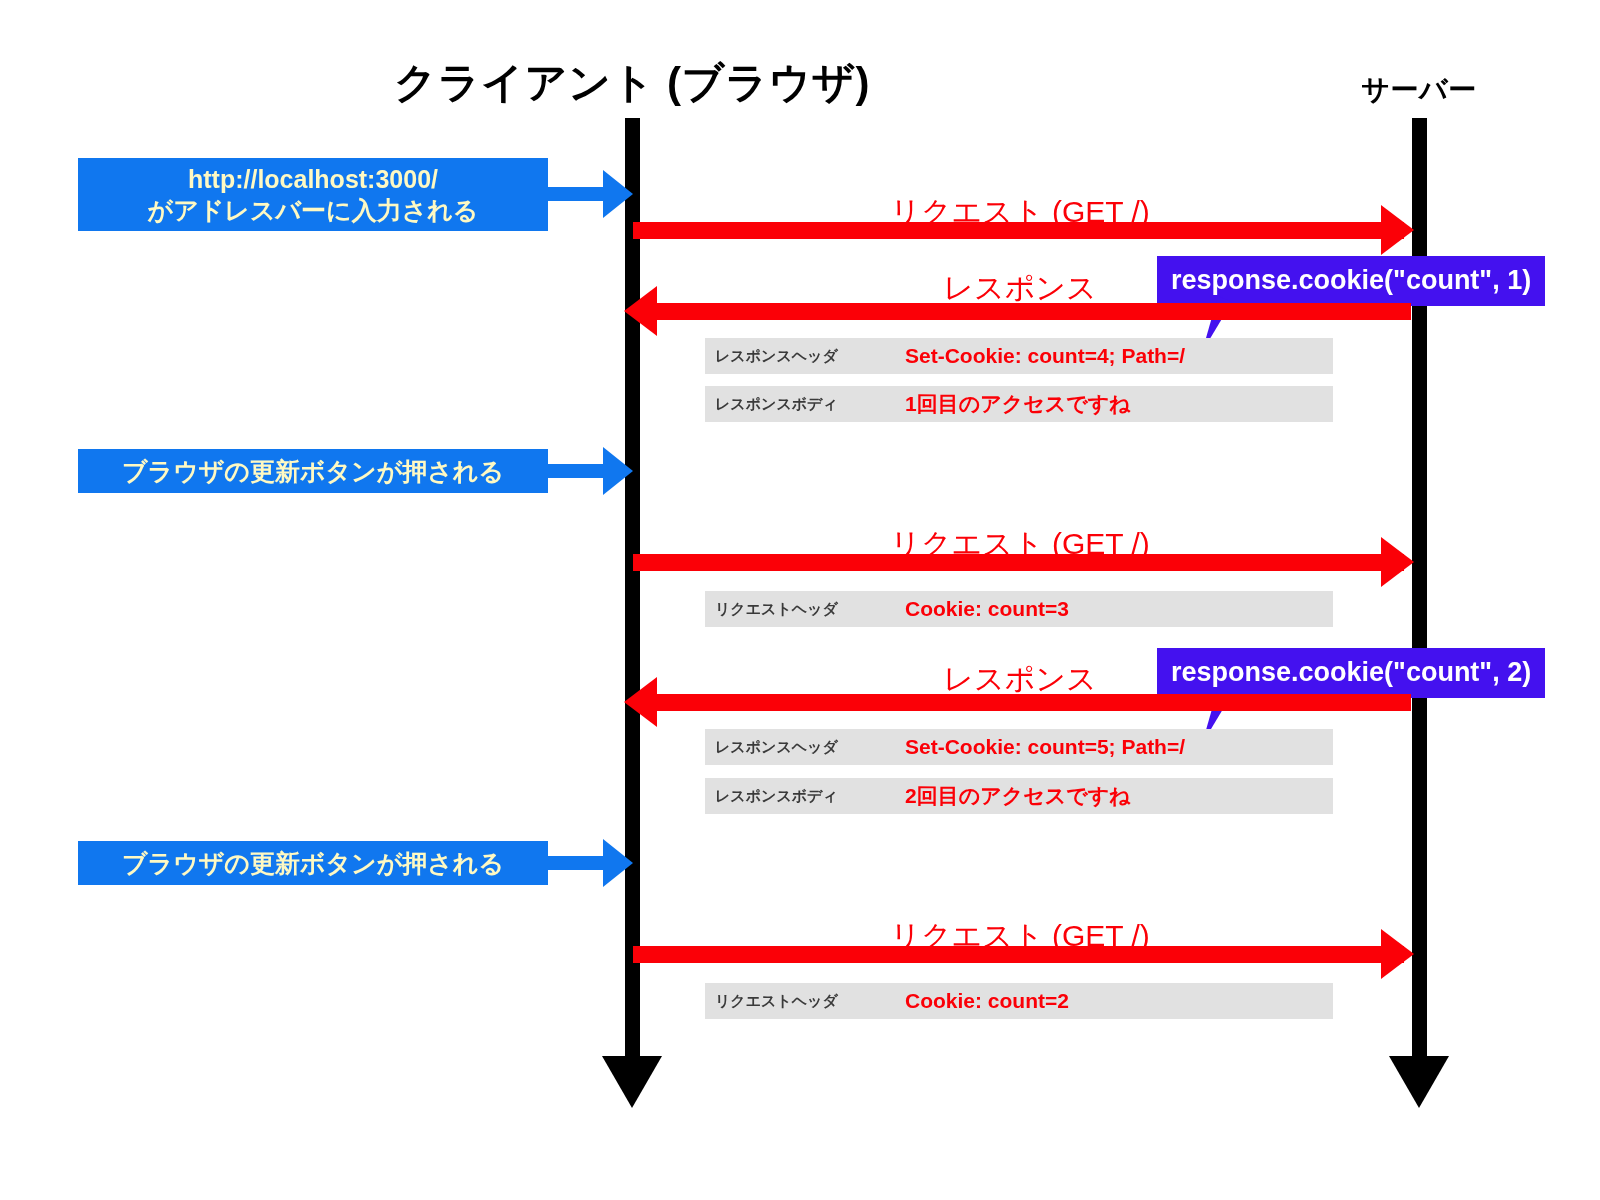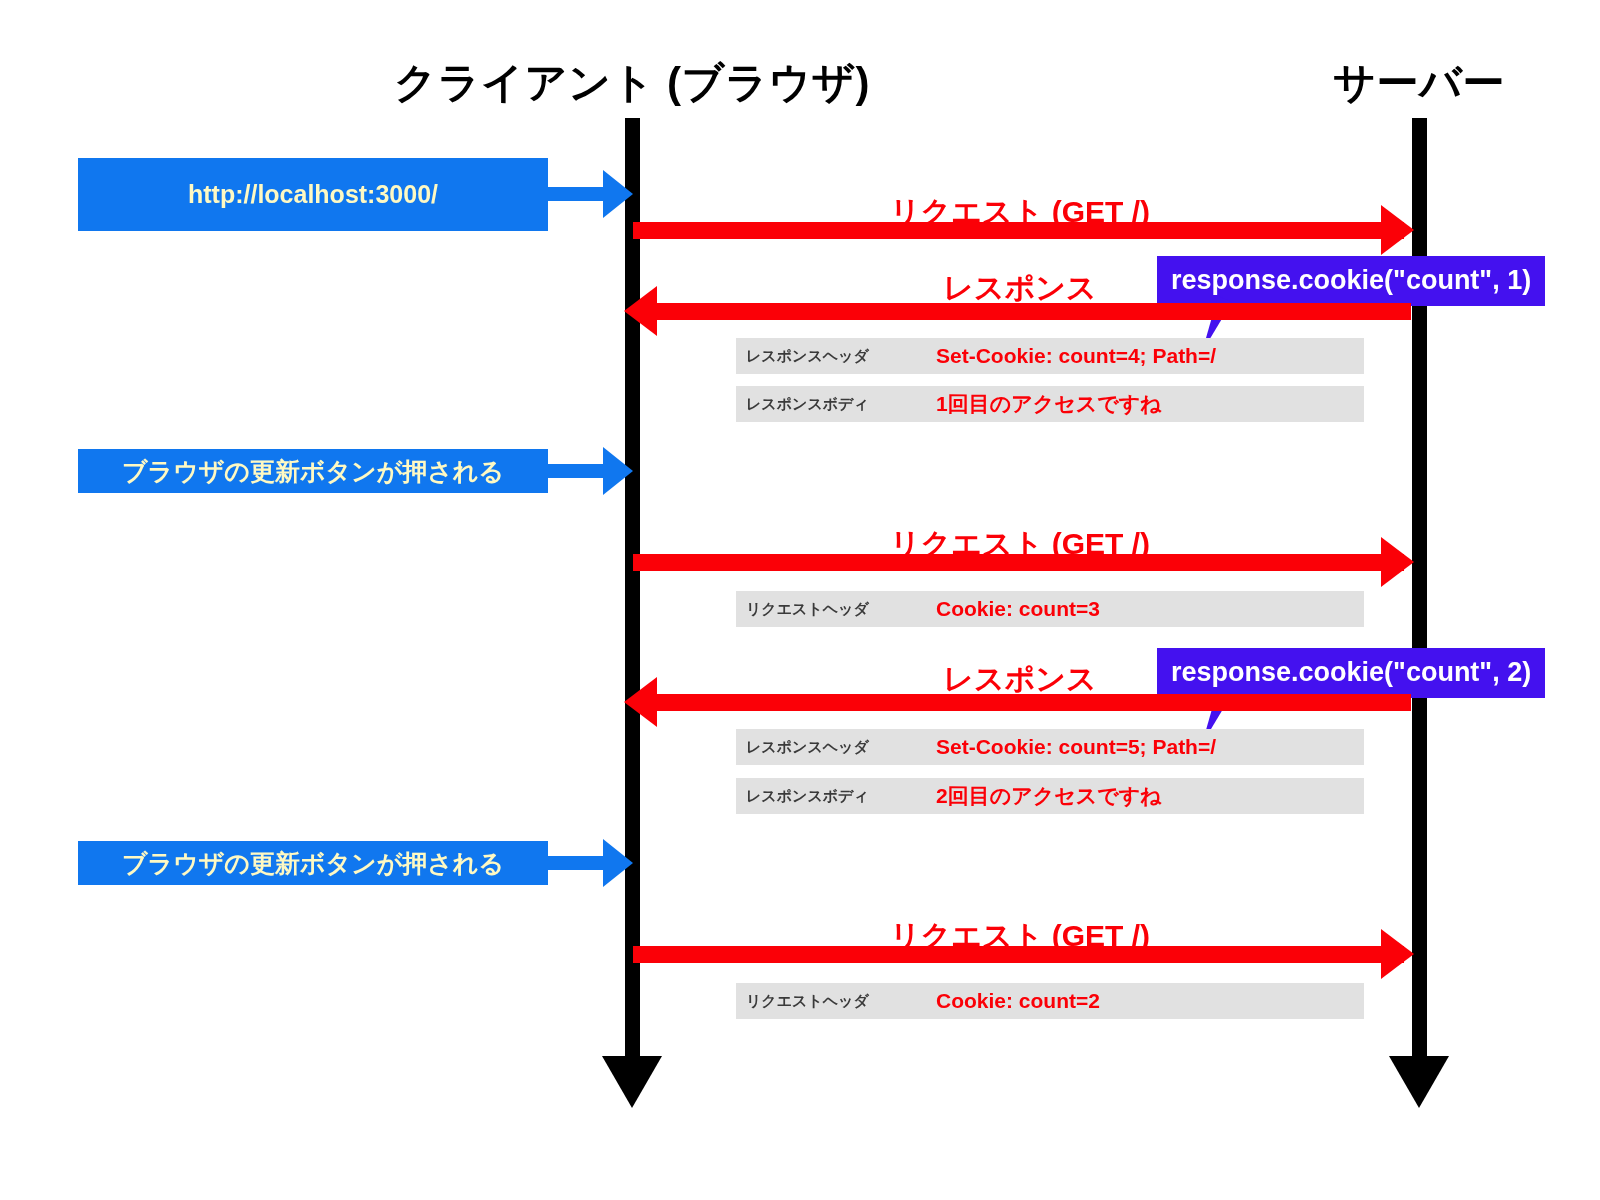--- a/index.html
+++ b/index.html
@@ -25,23 +25,23 @@
     letter-spacing:0.5px;
   }
   #actor-client-title{
     left:632px;
     top:55px;
     transform:translateX(-50%);
     font-size:42px;
   }
   #actor-server-title{
     left:1419px;
-    top:55px;
+    top:71px;
     transform:translateX(-50%);
-    font-size:42px;
+    font-size:28px;
   }
 
   
   .lifeline{
     position:absolute;
     width:15px;
     background:#000000;
     top:118px;
     height:942px;
   }
@@ -106,31 +106,31 @@
   .msg-head-left{
     position:absolute;
     width:0;height:0;
     border-top:25px solid transparent;
     border-bottom:25px solid transparent;
     border-right:33px solid #fb0007;
   }
   .msg-label{
     position:absolute;
     color:#fb0007;
-    font-weight:bold;
+    font-weight:normal;
     font-size:30px;
     white-space:nowrap;
     text-align:center;
     transform:translateX(-50%);
   }
 
   
   .hdr-row{
     position:absolute;
-    left:736px;
+    left:705px;
     width:628px;
     height:36px;
     background:#e1e1e1;
     display:flex;
     align-items:center;
   }
   .hdr-row .hdr-key{
     color:#3a3a3a;
     font-size:15px;
     font-weight:bold;
@@ -169,20 +169,21 @@
   <div class="actor-title" id="actor-client-title">クライアント (ブラウザ)</div>
   <div class="actor-title" id="actor-server-title">サーバー</div>
 
   <div class="lifeline" id="lifeline-client"></div>
   <div class="lifeline" id="lifeline-server"></div>
   <div class="lifeline-arrowhead" id="lifeline-client-arrow"></div>
   <div class="lifeline-arrowhead" id="lifeline-server-arrow"></div>
 
   <div class="event-box" style="left:78px;top:158px;width:470px;height:73px;font-size:25px;">
     <span class="line">http://localhost:3000/</span>
+    <span class="line">がアドレスバーに入力される</span>
   </div>
   <div class="event-shaft" style="left:548px;top:187px;width:62px;"></div>
   <div class="event-arrowhead" style="left:603px;top:170px;"></div>
 
   <div class="msg-label" style="left:1020px;top:192px;">リクエスト (GET /)</div>
   <div class="msg-shaft" style="left:633px;top:222px;width:771px;"></div>
   <div class="msg-head-right" style="left:1381px;top:205px;"></div>
 
   <div class="callout" style="left:1157px;top:256px;">response.cookie("count", 1)</div>
   <svg class="callout-tail" style="left:1150px;top:296px;width:120px;height:60px;" viewBox="0 0 120 60">

